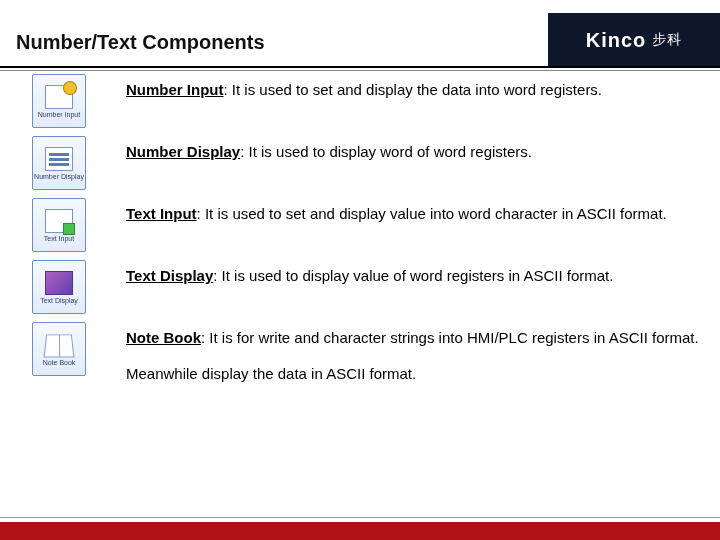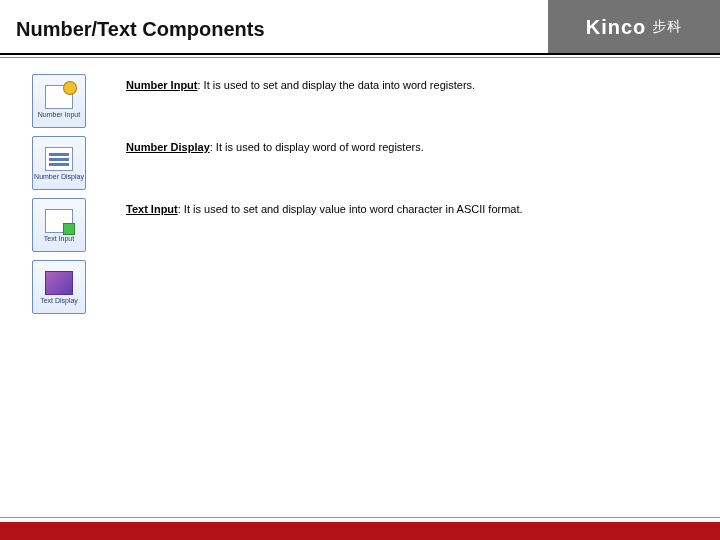--- a/index.html
+++ b/index.html
@@ -7,36 +7,37 @@
     width: 720px;
     height: 540px;
     font-family: Verdana, Tahoma, Arial, sans-serif;
     background: #fff;
     position: relative;
     overflow: hidden;
   }
   .header {
     position: relative;
     height: 62px;
+    margin-top: 13px;
   }
   .title {
     position: absolute;
     left: 16px;
     top: 18px;
     font-size: 20px;
     font-weight: bold;
     color: #111;
   }
   .brand {
     position: absolute;
     right: 0;
     top: 0;
     width: 172px;
     height: 54px;
-    background: #737373;
+    background: #0f172a;
     color: #fff;
     display: flex;
     align-items: center;
     justify-content: center;
     font-weight: bold;
     font-size: 20px;
     letter-spacing: 1px;
   }
   .brand .cjk { font-size: 14px; margin-left: 6px; font-weight: normal; }
   .rule-top {
@@ -111,21 +112,21 @@
     background:#fff; border-color:#88a0cc;
     transform: perspective(40px) rotateX(18deg);
   }
   .icon-box.note-book .glyph::before{
     content:""; position:absolute; left:50%; top:0; bottom:0;
     width:1px; background:#88a0cc;
   }
   .textcell {
     flex: 1;
     padding-right: 12px;
-    font-size: 11px;
+    font-size: 15px;
     color: #000;
     line-height: 2.4;
   }
   .textcell .term {
     font-weight: bold;
     text-decoration: underline;
   }
   .footer-bar {
     position: absolute;
     left: 0; bottom: 0;
@@ -191,18 +192,32 @@
     </div>
   </div>
 
   <div class="row">
     <div class="iconcell">
       <div class="icon-box text-display">
         <div class="glyph"></div>
         <span>Text Display</span>
       </div>
     </div>
-  </div>
-
+    <div class="textcell">
+      <span class="term">Text Display</span><span>: It is used to display value of word registers in ASCII format.</span>
+    </div>
+  </div>
+
+  <div class="row">
+    <div class="iconcell">
+      <div class="icon-box note-book">
+        <div class="glyph"></div>
+        <span>Note Book</span>
+      </div>
+    </div>
+    <div class="textcell">
+      <span class="term">Note Book</span><span>: It is for write and character strings into HMI/PLC registers in ASCII format.  Meanwhile display the data in ASCII format.</span>
+    </div>
+  </div>
 
 </div>
 
 <div class="footer-bar"></div>
 
 </body></html>

